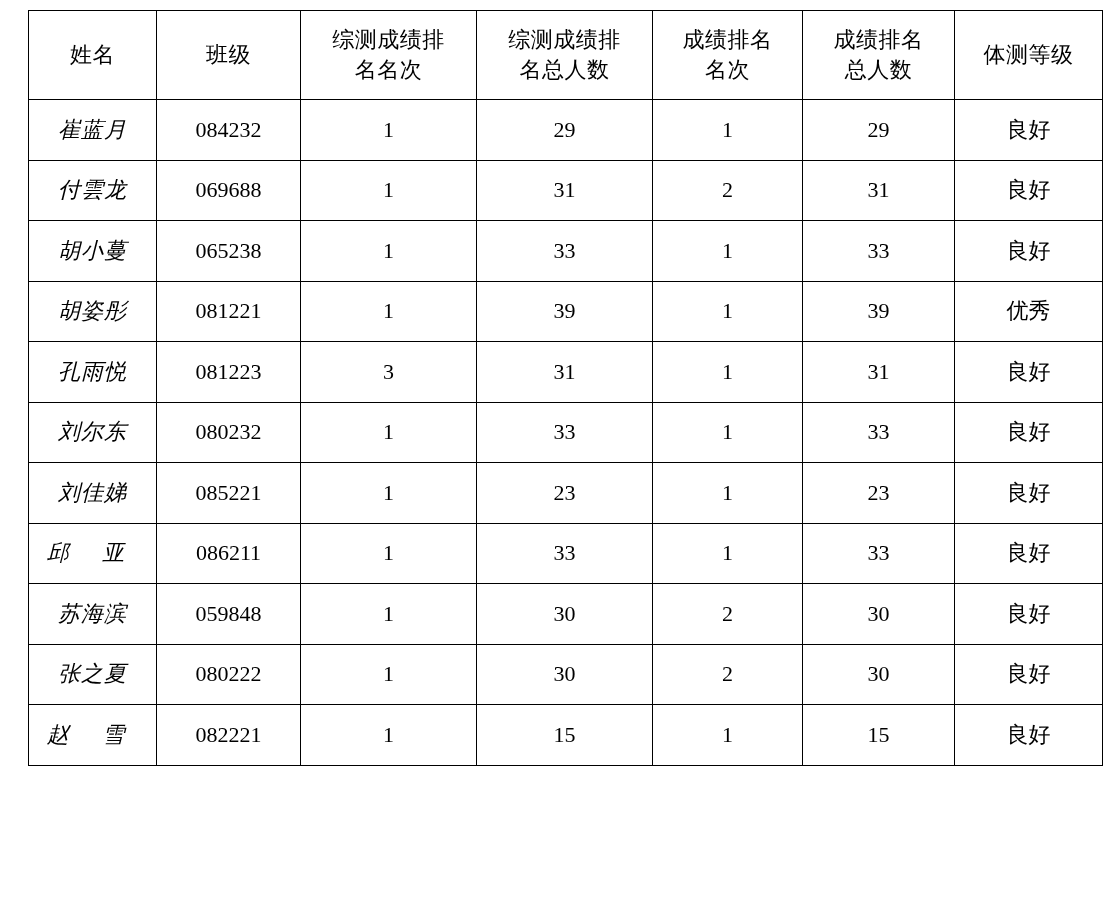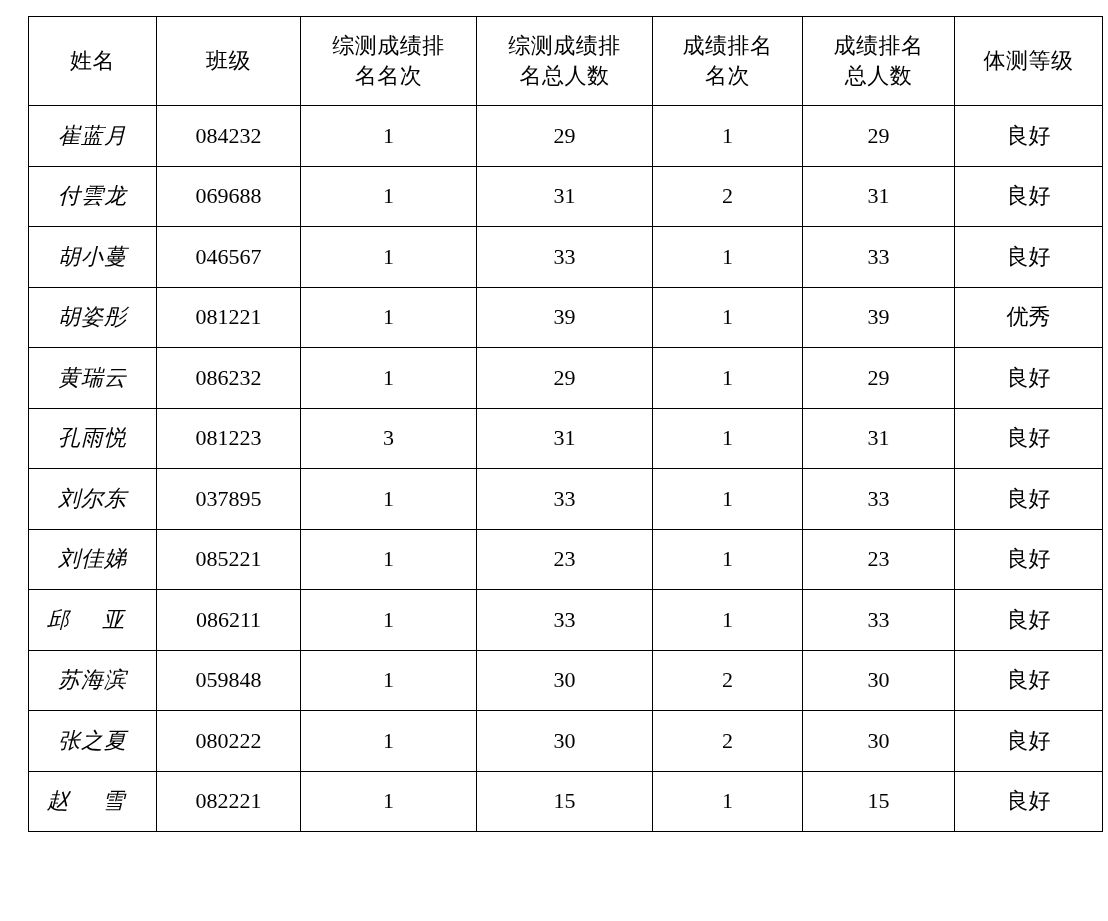--- a/index.html
+++ b/index.html
@@ -10,21 +10,21 @@
   body {
     width: 1108px;
     height: 921px;
     font-family: "Liberation Serif", "DejaVu Serif", serif;
     color: #000000;
   }
   .sheet {
     width: 1108px;
     height: 921px;
     box-sizing: border-box;
-    padding: 16px 6px 4px 28px;
+    padding: 10px 6px 4px 28px;
   }
   table.grade-table {
     border-collapse: collapse;
     table-layout: fixed;
     width: 1074px;
     margin: 0;
   }
   table.grade-table td, table.grade-table th {
     border: 1px solid #000000;
     text-align: center;
@@ -129,57 +129,48 @@
           <td class="name-cell">付雲龙</td>
           <td class="num-cell">069688</td>
           <td class="num-cell">1</td>
           <td class="num-cell">31</td>
           <td class="num-cell">2</td>
           <td class="num-cell">31</td>
           <td class="level-cell">良好</td>
         </tr>
         <tr>
           <td class="name-cell">胡小蔓</td>
-          <td class="num-cell">046567</td>
+          <td class="num-cell">065238</td>
           <td class="num-cell">1</td>
           <td class="num-cell">33</td>
           <td class="num-cell">1</td>
           <td class="num-cell">33</td>
           <td class="level-cell">良好</td>
         </tr>
         <tr>
           <td class="name-cell">胡姿彤</td>
           <td class="num-cell">081221</td>
           <td class="num-cell">1</td>
           <td class="num-cell">39</td>
           <td class="num-cell">1</td>
           <td class="num-cell">39</td>
           <td class="level-cell">优秀</td>
-        </tr>
-        <tr>
-          <td class="name-cell">黄瑞云</td>
-          <td class="num-cell">086232</td>
-          <td class="num-cell">1</td>
-          <td class="num-cell">29</td>
-          <td class="num-cell">1</td>
-          <td class="num-cell">29</td>
-          <td class="level-cell">良好</td>
         </tr>
         <tr>
           <td class="name-cell">孔雨悦</td>
           <td class="num-cell">081223</td>
           <td class="num-cell">3</td>
           <td class="num-cell">31</td>
           <td class="num-cell">1</td>
           <td class="num-cell">31</td>
           <td class="level-cell">良好</td>
         </tr>
         <tr>
           <td class="name-cell">刘尔东</td>
-          <td class="num-cell">037895</td>
+          <td class="num-cell">080232</td>
           <td class="num-cell">1</td>
           <td class="num-cell">33</td>
           <td class="num-cell">1</td>
           <td class="num-cell">33</td>
           <td class="level-cell">良好</td>
         </tr>
         <tr>
           <td class="name-cell">刘佳娣</td>
           <td class="num-cell">085221</td>
           <td class="num-cell">1</td>

